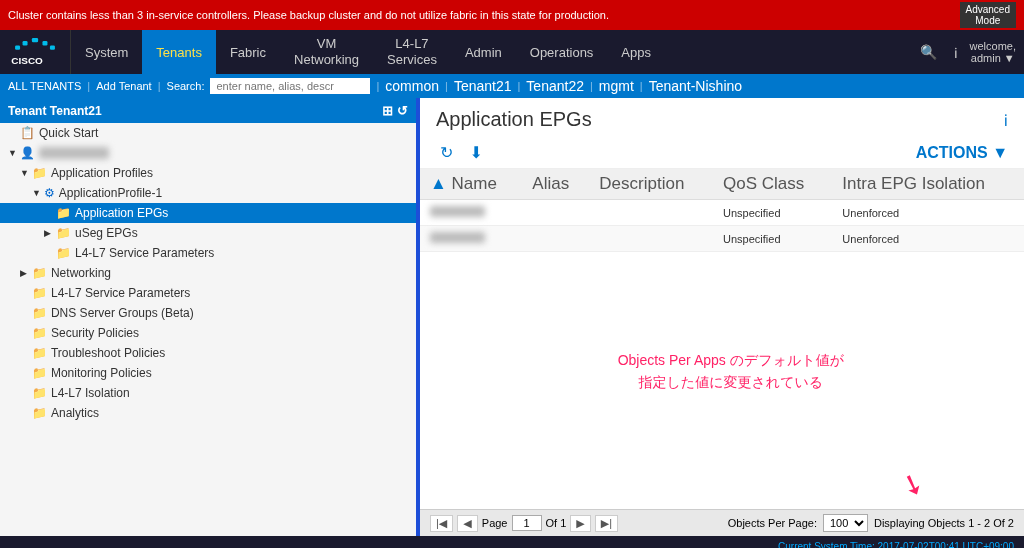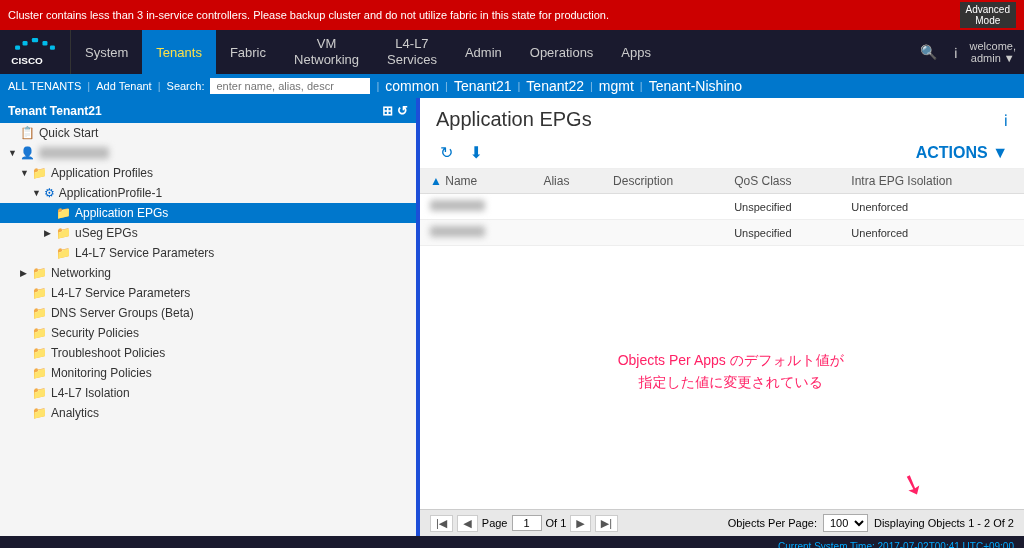--- a/index.html
+++ b/index.html
@@ -191,21 +191,21 @@
       overflow-y: auto;
     }
     table {
       width: 100%;
       border-collapse: collapse;
     }
     thead th {
       background: #f0f0f0;
       padding: 5px 10px;
       text-align: left;
-      font-size: 12px;
+      font-size: 17px;
       color: #555;
       border-bottom: 1px solid #ddd;
       font-weight: normal;
     }
     thead th.sortable { cursor: pointer; }
     tbody tr { border-bottom: 1px solid #eee; }
     tbody tr.alt { background: #f9f9f9; }
     tbody td {
       padding: 6px 10px;
       font-size: 11px;

